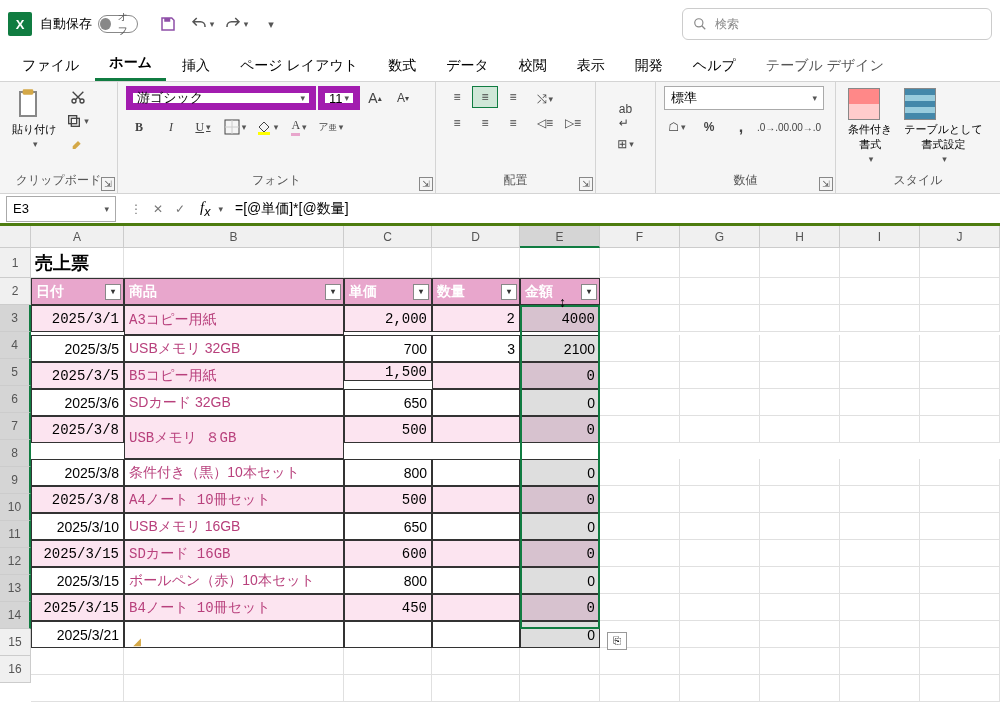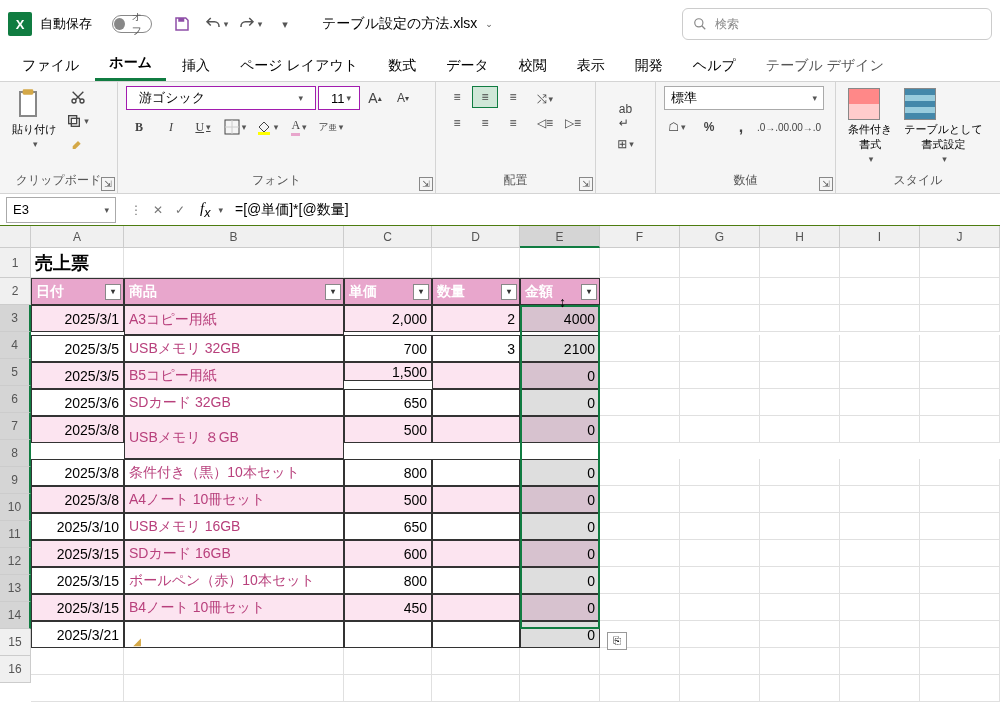--- a/index.html
+++ b/index.html
@@ -1,21 +1,21 @@
 <!DOCTYPE html>
 <html><head>
 <meta charset="utf-8">
 <style>
 * { box-sizing: border-box; margin: 0; padding: 0; font-family: "Yu Gothic UI", "Meiryo", sans-serif; }
 body { width: 1000px; height: 720px; background: #fff; overflow: hidden; font-size: 12px; }
 
 
 .titlebar { height: 48px; display: flex; align-items: center; padding: 0 8px; gap: 8px; }
 .app-icon { width: 24px; height: 24px; background: #107c41; display: flex; align-items: center; justify-content: center; color: #fff; font-size: 13px; font-weight: bold; border-radius: 2px; }
-.autosave { display: flex; align-items: flex-end; gap: 20px; font-size: 13px; }
+.autosave { display: flex; align-items: flex-end; gap: 6px; font-size: 13px; }
 .toggle { width: 40px; height: 18px; border: 1px solid #888; border-radius: 10px; display: flex; align-items: center; padding: 1px; position: relative; }
 .toggle-knob { width: 12px; height: 12px; background: #888; border-radius: 50%; }
 .toggle-label { font-size: 10px; margin-left: 7px; color: #555; }
 .qat { display: flex; align-items: center; gap: 6px; margin-left: 8px; }
 .qat-btn { width: 28px; height: 28px; display: flex; align-items: center; justify-content: center; color: #555; cursor: pointer; }
 .qat-btn svg { width: 18px; height: 18px; }
 .filename { margin-left: 16px; font-size: 14px; display: flex; align-items: center; gap: 6px; }
 .search-box { margin-left: auto; height: 32px; flex: 0 0 310px; border: 1px solid #ccc; border-radius: 6px; display: flex; align-items: center; padding: 0 10px; gap: 8px; color: #888; background: #fff; }
 
 
@@ -28,30 +28,30 @@
 .ribbon { height: 112px; border-bottom: 1px solid #d4d4d4; display: flex; background: #f5f5f5; }
 .group { border-right: 1px solid #d4d4d4; padding: 4px 8px 2px 8px; display: flex; flex-direction: column; position: relative; }
 .group-content { flex: 1; display: flex; align-items: flex-start; gap: 4px; }
 .group-label { text-align: center; font-size: 12px; color: #555; padding: 2px 0; position: relative; }
 .group-launcher { position: absolute; right: 2px; bottom: 2px; width: 14px; height: 14px; border: 1px solid #888; font-size: 9px; display: flex; align-items: center; justify-content: center; color: #555; cursor: pointer; }
 .big-btn { display: flex; flex-direction: column; justify-content: center; padding: 2px 4px; cursor: pointer; font-size: 11px; text-align: center; gap: 2px; }
 .big-btn svg, .big-btn .ic { width: 32px; height: 32px; }
 .small-col { display: flex; flex-direction: column; gap: 2px; }
 .small-btn { width: 26px; height: 22px; display: flex; align-items: center; justify-content: center; cursor: pointer; color: #444; }
 .row-flex { display: flex; align-items: center; gap: 2px; }
-.font-combo { height: 24px; border: 1px solid #a21caf; background: #fff; padding: 2px 12px; font-size: 13px; display: flex; align-items: center; justify-content: space-between; }
+.font-combo { height: 24px; border: 7px solid #a21caf; background: #fff; padding: 2px 4px; font-size: 13px; display: flex; align-items: center; justify-content: space-between; }
 .dd { font-size: 9px; color: #555; margin-left: 2px; }
 .align-grid { display: grid; grid-template-columns: repeat(3, 26px); grid-template-rows: repeat(2, 24px); gap: 2px; }
 .align-grid .small-btn { border: 1px solid transparent; }
 .align-grid .small-btn.sel { background: #d0e7d8; border: 1px solid #107c41; }
 .indent-row { display: flex; gap: 2px; }
 .num-combo { height: 24px; width: 160px; border: 1px solid #aaa; background: #fff; padding: 2px 6px; font-size: 13px; display: flex; align-items: center; justify-content: space-between; }
 
 
-.formula-row { height: 32px; border-bottom: 1px solid #4d7c0f; display: flex; align-items: center; }
+.formula-row { height: 32px; border-bottom: 3px solid #4d7c0f; display: flex; align-items: center; }
 .namebox { width: 110px; height: 26px; margin: 0 6px; border: 1px solid #aaa; background: #fff; display: flex; align-items: center; padding: 0 6px; font-size: 13px; justify-content: space-between; }
 .fx-btns { display: flex; gap: 2px; padding: 0 4px; color: #777; }
 .fx-btns span { width: 20px; text-align: center; cursor: pointer; }
 .fx-label { font-style: italic; font-family: "Times New Roman"; font-size: 15px; margin: 0 6px; }
 .formula-input { flex: 1; height: 26px; border: none; padding: 0 6px; font-size: 14px; outline: none; }
 
 
 .sheet { position: relative; }
 .colhdr-row { display: flex; height: 22px; }
 .corner { width: 31px; border-right: 1px solid #ccc; border-bottom: 1px solid #ccc; background: #f0f0f0; }
@@ -63,21 +63,21 @@
 .rowhdr.sel { background: #d5d5d5; border-right: 2px solid #107c41; }
 .cells { position: relative; }
 .cells-inner { display: grid; }
 .cell { border-right: 1px solid #e0e0e0; border-bottom: 1px solid #e0e0e0; padding: 0 4px; font-size: 14px; display: flex; align-items: center; overflow: hidden; white-space: nowrap; }
 .cell.r { justify-content: flex-end; }
 .cell.title { font-size: 18px; font-weight: bold; }
 .thdr { background: #e8a6cc; color: #fff; font-weight: bold; border: 1px solid #333; position: relative; }
 .thdr .filter { position: absolute; right: 2px; top: 50%; transform: translateY(-50%); width: 16px; height: 16px; background: #fff; border: 1px solid #888; display: flex; align-items: center; justify-content: center; font-size: 8px; color: #333; }
 .tbody { border: 1px solid #333; }
 .tbody.text { color: #b8407c; }
-.tbody.pink { background: #fce4f0; }
+.tbody.pink { background: #fce4f0; font-family: Liberation Mono, monospace; }
 .tbody.white { background: #fff; }
 .selcol { background: #dedede !important; }
 .selcol.pink { background: #d7c2cf !important; }
 .selcol.white { background: #dedede !important; }
 .sel-outline { position: absolute; border: 2px solid #107c41; pointer-events: none; }
 .resize-cursor { position: absolute; font-size: 14px; pointer-events: none; }
 .autofill-opt { position: absolute; width: 20px; height: 18px; border: 1px solid #999; background: #fff; font-size: 10px; display: flex; align-items: center; justify-content: center; cursor: pointer; }
 </style>
 </head>
 <body>
@@ -106,24 +106,20 @@
       </div>
     <div class="qat-btn">
         <svg viewBox="0 0 24 24" fill="none" stroke="#555" stroke-width="2">
           <path d="M15 14l5-5-5-5M20 9H10a6 6 0 00-6 6v1"></path>
         </svg>
         <span class="dd">▾</span>
       </div>
     <div class="qat-btn">
         <span class="dd" style="font-size:11px">▾</span>
       </div>
-  </div>
-  <div class="filename">
-    <span>テーブル設定の方法.xlsx</span>
-    <span class="dd">⌄</span>
   </div>
   <div class="search-box">
     <svg width="14" height="14" viewBox="0 0 24 24" fill="none" stroke="#888" stroke-width="2">
         <circle cx="10" cy="10" r="7"></circle>
         <path d="M21 21l-6-6"></path>
       </svg>
     <span>検索</span>
   </div>
 </div>
 

